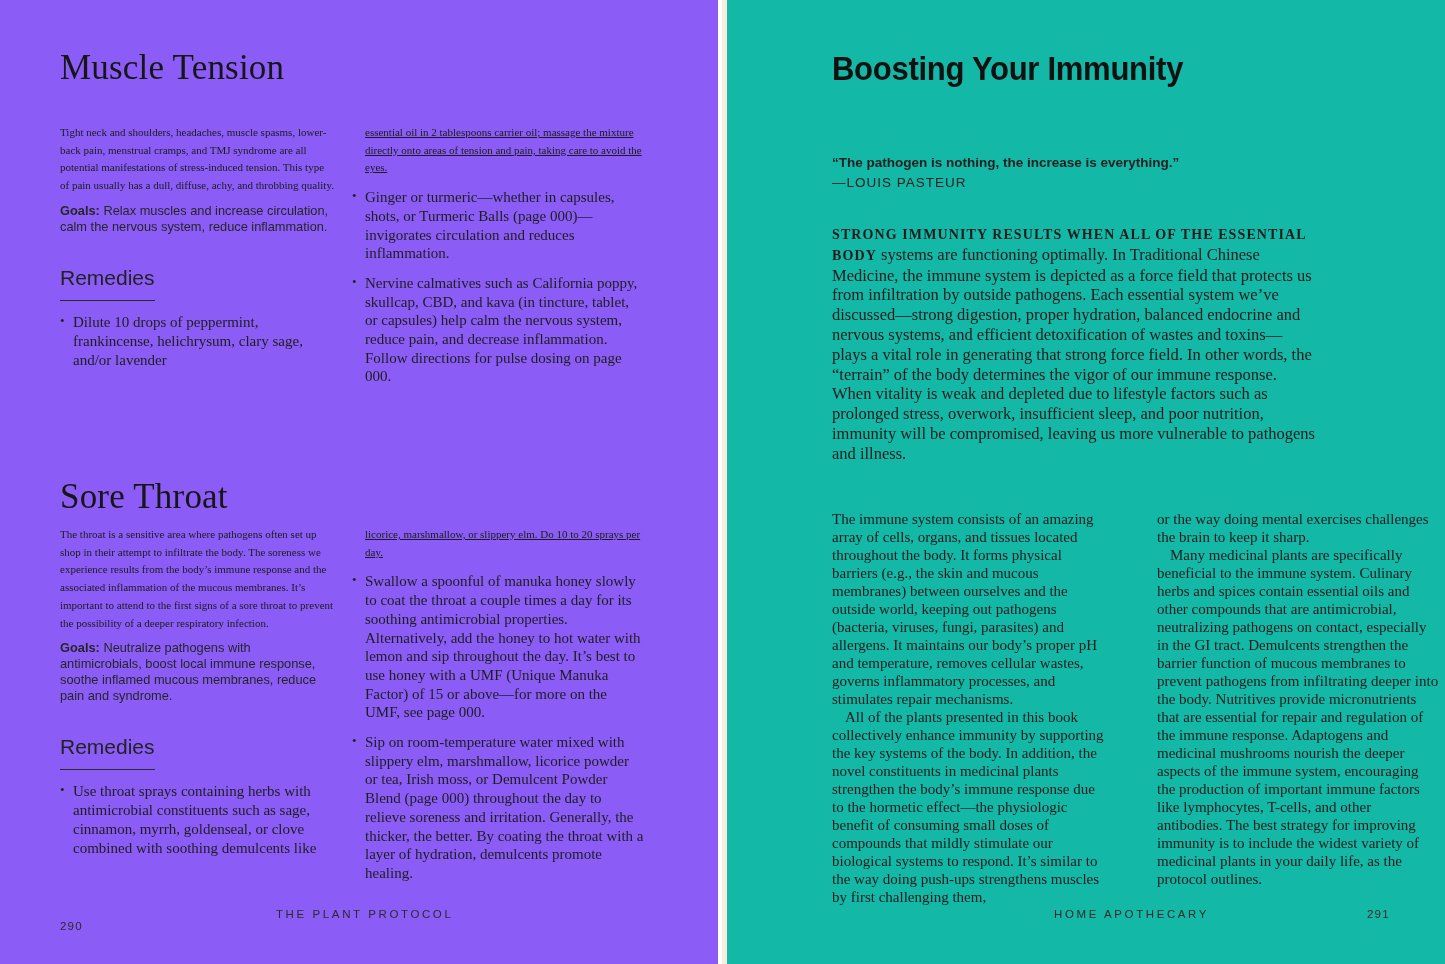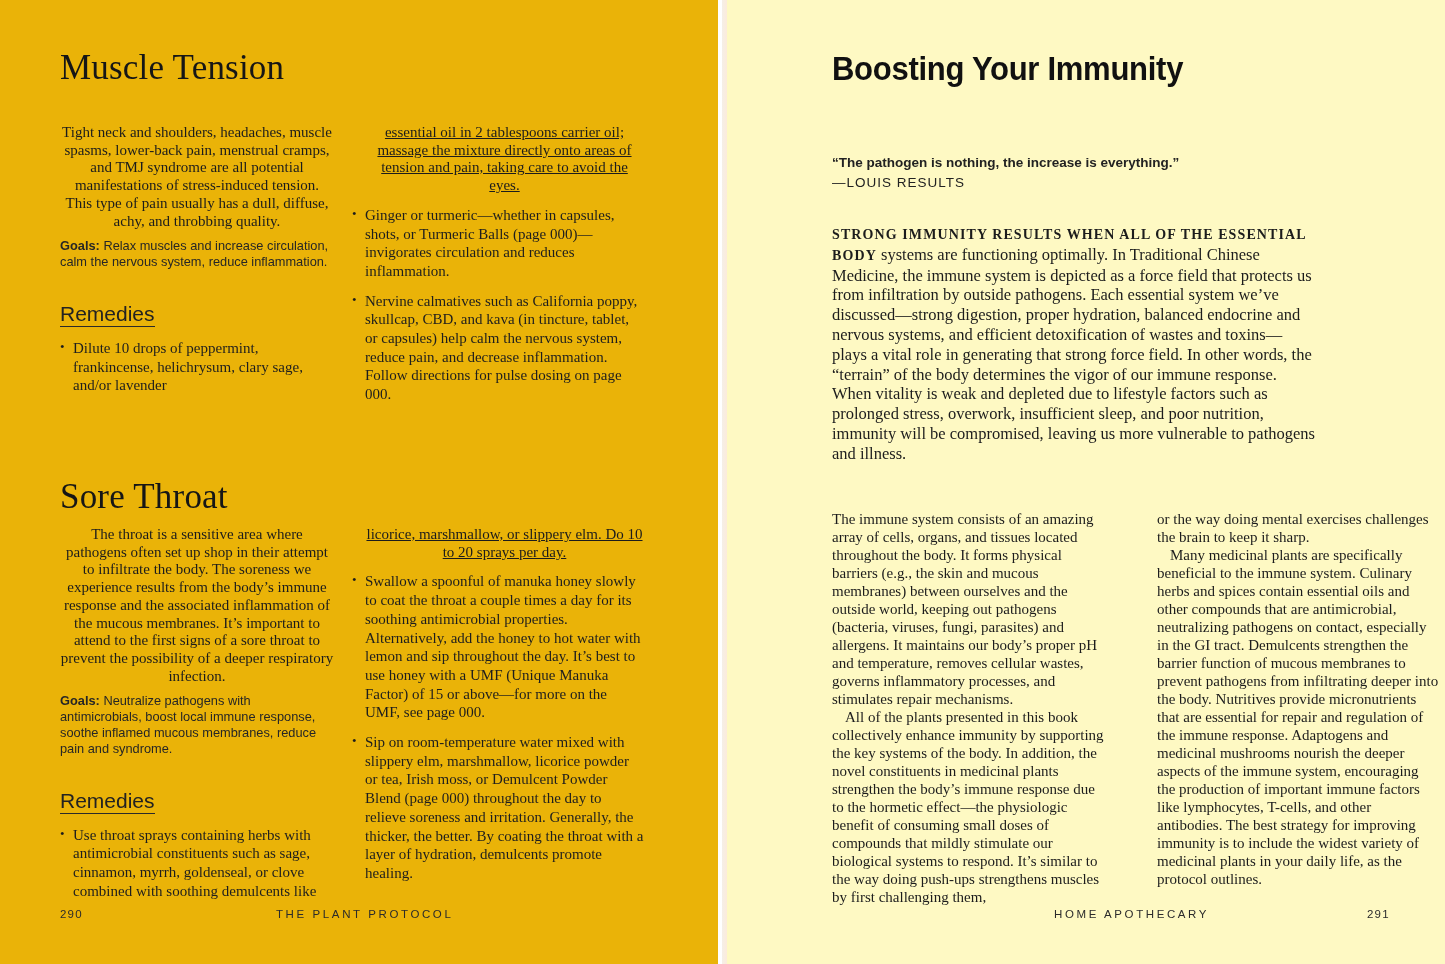--- a/index.html
+++ b/index.html
@@ -1,38 +1,38 @@
 <!DOCTYPE html>
 <html><head>
 <meta charset="utf-8">
 <style>
   * { margin:0; padding:0; box-sizing:border-box; }
   html,body { width:1445px; height:964px; }
   body { font-family:"Liberation Serif", serif; color:#1e1e1e; background:#fff; position:relative; overflow:hidden; }
 
   .page { position:absolute; top:0; height:964px; }
-  .page.left  { left:0; width:718px; background:#eab308; }
-  .page.right { left:722px; width:723px; background:#fef9c3; }
+  .page.left  { left:0; width:718px; background:#8b5cf6; }
+  .page.right { left:722px; width:723px; background:#14b8a6; }
   .page.right::before { content:""; position:absolute; left:0; top:0; width:5px; height:100%;
                         background:linear-gradient(90deg,#f5efe7,#fcebdb); }
 
   h1.serif-title { font-family:"Liberation Serif", serif; font-weight:400; font-size:35px;
                    letter-spacing:0.2px; color:#161616; }
 
   .row { position:absolute; display:flex; }
   .colA { width:274px; margin-right:18px; }
   .colB { width:292px; }
 
-  .body-serif { font-size:15px; line-height:17.7px; color:#1c1c1c;text-align:center; }
+  .body-serif { font-size:11px; line-height:17.7px; color:#1c1c1c; }
   .goals { font-family:"Liberation Sans", sans-serif; font-size:12.8px; line-height:15.8px;
            color:#262626; margin-top:8px; }
   .goals b { font-weight:700; }
   h2.remedies { font-family:"Liberation Sans", sans-serif; font-weight:400; font-size:21px;
                 color:#222; margin-top:32px; margin-bottom:12px; }
-  h2.remedies span { display:inline-block; border-bottom:1.6px solid #2a2a2a; padding-bottom:0; }
+  h2.remedies span { display:inline-block; border-bottom:1.6px solid #2a2a2a; padding-bottom:10px; }
 
   .bullet { position:relative; padding-left:13px; margin-bottom:11px; }
   .bullet .marker { position:absolute; left:0; top:0; font-size:13px; color:#1c1c1c; }
   .bullet .btext { font-size:15px; line-height:17.7px; }
   .cont { padding-left:13px; margin-bottom:11px;text-decoration:underline; }
 
   
   .r-title { position:absolute; left:110px; top:50px; font-family:"Liberation Sans", sans-serif;
              font-weight:700; font-size:33px; letter-spacing:-0.3px; color:#111;
              transform:scaleX(.94); transform-origin:left; white-space:nowrap; }
@@ -105,31 +105,31 @@
           <span class="marker">•</span>
           <span class="btext">Swallow a spoonful of manuka honey slowly to coat the throat a couple times a day for its soothing antimicrobial properties. Alternatively, add the honey to hot water with lemon and sip throughout the day. It’s best to use honey with a UMF (Unique Manuka Factor) of 15 or above—for more on the UMF, see page 000.</span>
         </div>
         <div class="bullet">
           <span class="marker">•</span>
           <span class="btext">Sip on room-temperature water mixed with slippery elm, marshmallow, licorice powder or tea, Irish moss, or Demulcent Powder Blend (page 000) throughout the day to relieve soreness and irritation. Generally, the thicker, the better. By coating the throat with a layer of hydration, demulcents promote healing.</span>
         </div>
       </div>
     </div>
 
-    <span class="footer-item pagenum" style="left:60px;">290</span>
+    <span class="footer-item pagenum" style="left:60px;margin-top:12px;">290</span>
     <span class="footer-item running" style="left:276px;">THE PLANT PROTOCOL</span>
   </section>
 
   <section class="page right">
 
     <h1 class="r-title">Boosting Your Immunity</h1>
 
     <div class="r-quote">
       <div class="q">“The pathogen is nothing, the increase is everything.”</div>
-      <div class="attr">—LOUIS RESULTS</div>
+      <div class="attr">—LOUIS PASTEUR</div>
     </div>
 
     <p class="r-lead"><span class="smallcaps">STRONG IMMUNITY RESULTS WHEN ALL OF THE ESSENTIAL BODY</span><span> systems are functioning optimally. In Traditional Chinese Medicine, the immune system is depicted as a force field that protects us from infiltration by outside pathogens. Each essential system we’ve discussed—strong digestion, proper hydration, balanced endocrine and nervous systems, and efficient detoxification of wastes and toxins—plays a vital role in generating that strong force field. In other words, the “terrain” of the body determines the vigor of our immune response. When vitality is weak and depleted due to lifestyle factors such as prolonged stress, overwork, insufficient sleep, and poor nutrition, immunity will be compromised, leaving us more vulnerable to pathogens and illness.</span></p>
 
     <div class="r-cols">
       <div class="r-col1">
         <p class="r-col-p">The immune system consists of an amazing array of cells, organs, and tissues located throughout the body. It forms physical barriers (e.g., the skin and mucous membranes) between ourselves and the outside world, keeping out pathogens (bacteria, viruses, fungi, parasites) and allergens. It maintains our body’s proper pH and temperature, removes cellular wastes, governs inflammatory processes, and stimulates repair mechanisms.</p>
         <p class="r-col-p indent">All of the plants presented in this book collectively enhance immunity by supporting the key systems of the body. In addition, the novel constituents in medicinal plants strengthen the body’s immune response due to the hormetic effect—the physiologic benefit of consuming small doses of compounds that mildly stimulate our biological systems to respond. It’s similar to the way doing push-ups strengthens muscles by first challenging them,</p>
       </div>
       <div class="r-col2">

